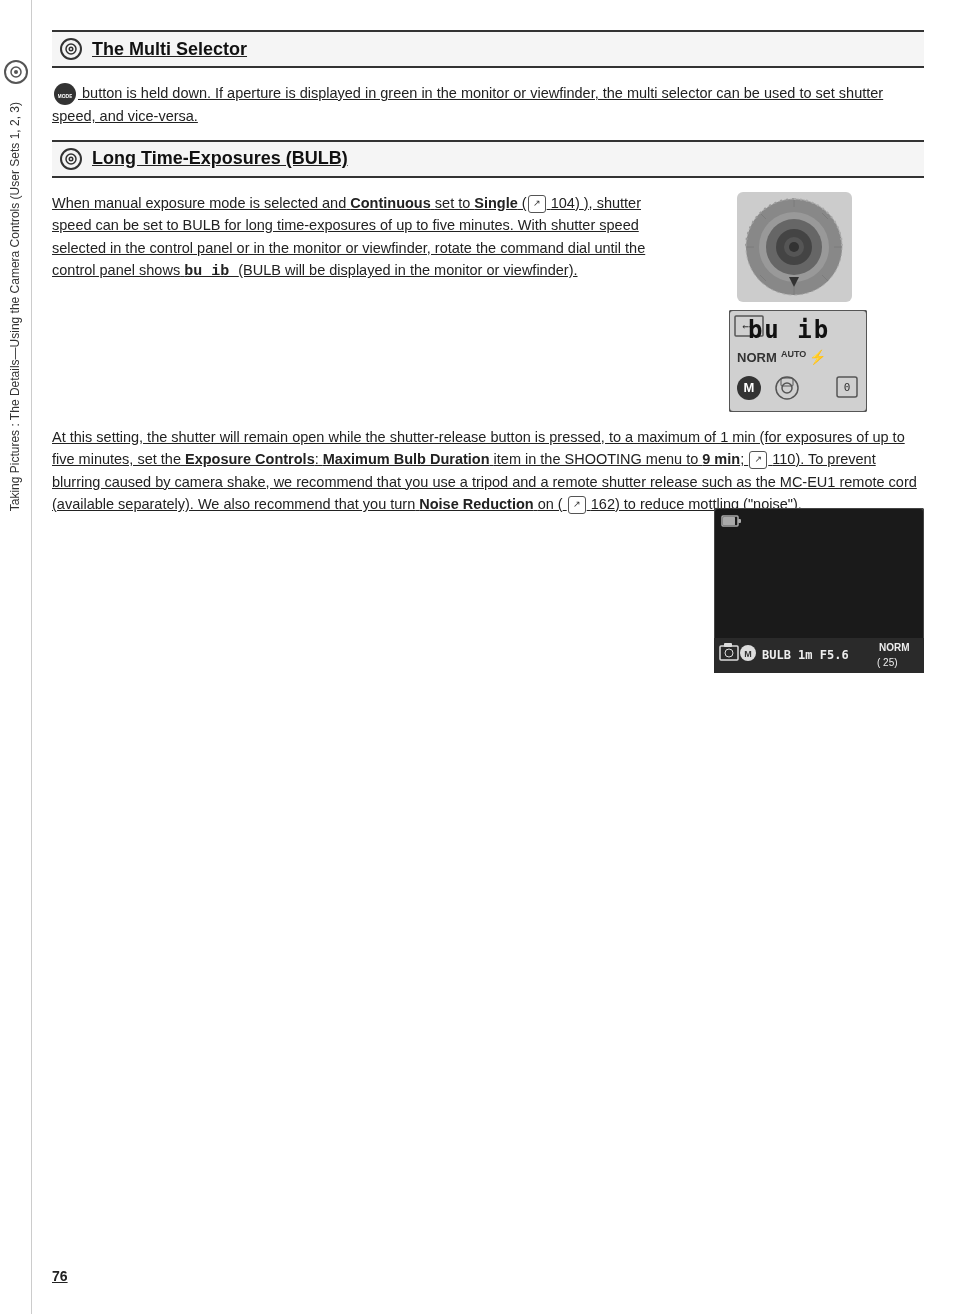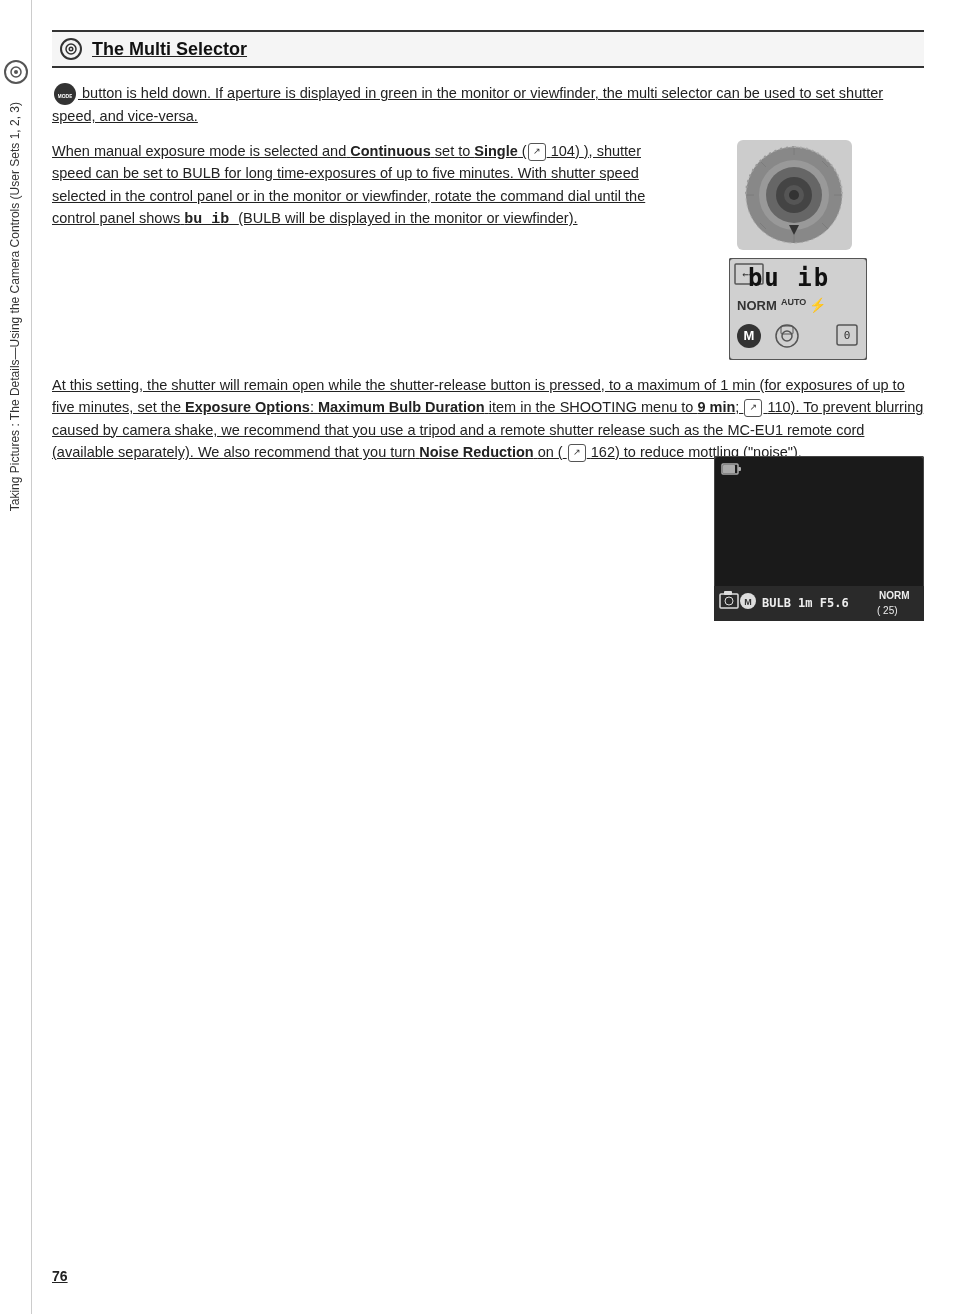--- a/index.html
+++ b/index.html
@@ -197,20 +197,30 @@
   <p class="body-text">
     <span class="mode-btn-inline">
       <svg width="14" height="14" viewBox="0 0 14 14">
         <circle cx="7" cy="7" r="6" fill="#333"></circle>
         <text x="7" y="10.5" text-anchor="middle" font-size="5" fill="white" font-weight="bold" font-family="Arial">MODE</text>
       </svg>
     </span>
     <span>button is held down.  If aperture is displayed in green in the monitor or viewfinder, the multi selector can be used to set shutter speed, and vice-versa.</span>
   </p>
 
+  <div class="section-header">
+    <div class="section-header-icon">
+      <svg width="14" height="14" viewBox="0 0 14 14">
+        <circle cx="7" cy="7" r="5" stroke="#333" stroke-width="1.5" fill="none"></circle>
+        <circle cx="7" cy="7" r="2.5" fill="#333"></circle>
+        <circle cx="7" cy="7" r="1" fill="#fff"></circle>
+      </svg>
+    </div>
+    <span class="section-title">Long Time-Exposures (BULB)</span>
+  </div>
 
   <div class="bulb-section-top">
     <div class="bulb-text-left">
       <p class="body-text">
         <span>When manual exposure mode is selected and</span>
         <b>Continuous</b>
         <span> set to </span>
         <b>Single</b>
         (<span class="xref-icon">↗</span>
         <span>104</span>)
@@ -283,21 +293,21 @@
 
           <rect x="108" y="67" width="20" height="20" rx="2" fill="none" stroke="#555" stroke-width="1.5"></rect>
           <text x="118" y="81" text-anchor="middle" font-size="11" fill="#333" font-family="monospace">0</text>
         </svg>
       </div>
     </div>
   </div>
 
   <p class="body-text">
     <span>At this setting, the shutter will remain open while the shutter-release button is pressed, to a maximum of 1 min (for exposures of up to five minutes, set the</span>
-    <b>Exposure Options</b><span>: </span><b>Maximum Bulb Duration</b>
+    <b>Exposure Controls</b><span>: </span><b>Maximum Bulb Duration</b>
     <span> item in the SHOOTING menu to </span>
     <b>9 min</b>;
     <span class="xref-icon">↗</span>
     <span>110</span><span>). To prevent blurring caused by camera shake, we recommend that you use a tripod and a remote shutter release such as the MC-EU1 remote cord (available separately).  We also recommend that you turn</span>
     <b>Noise Reduction</b>
     <span> on (</span>
     <span class="xref-icon">↗</span>
     <span>162</span><span>) to reduce mottling ("noise").</span>
   </p>
 

